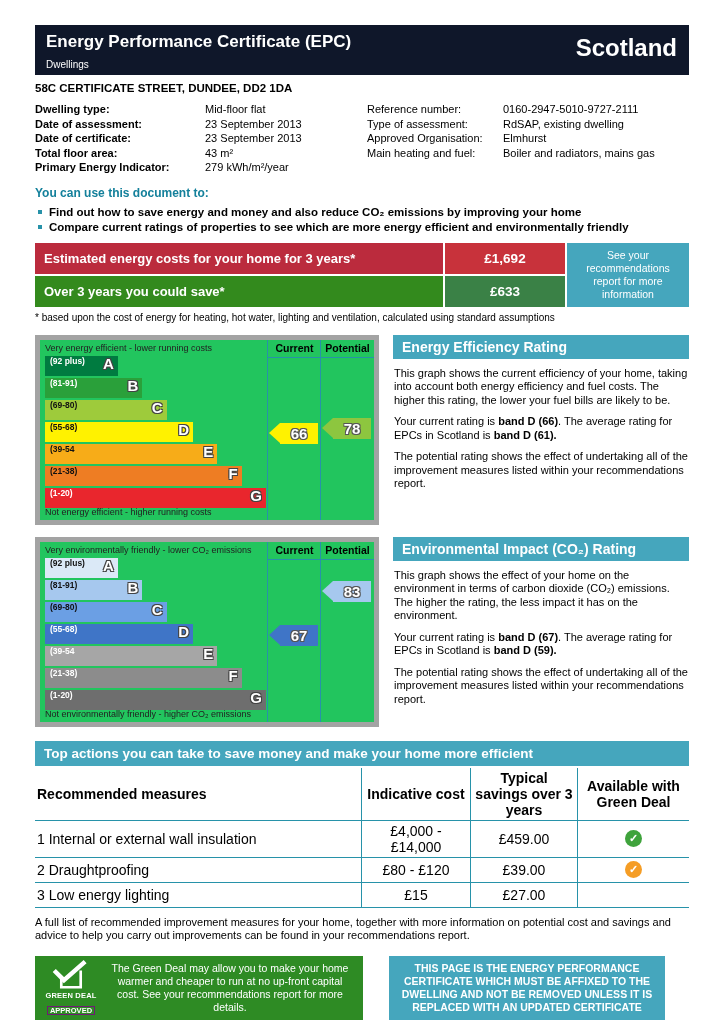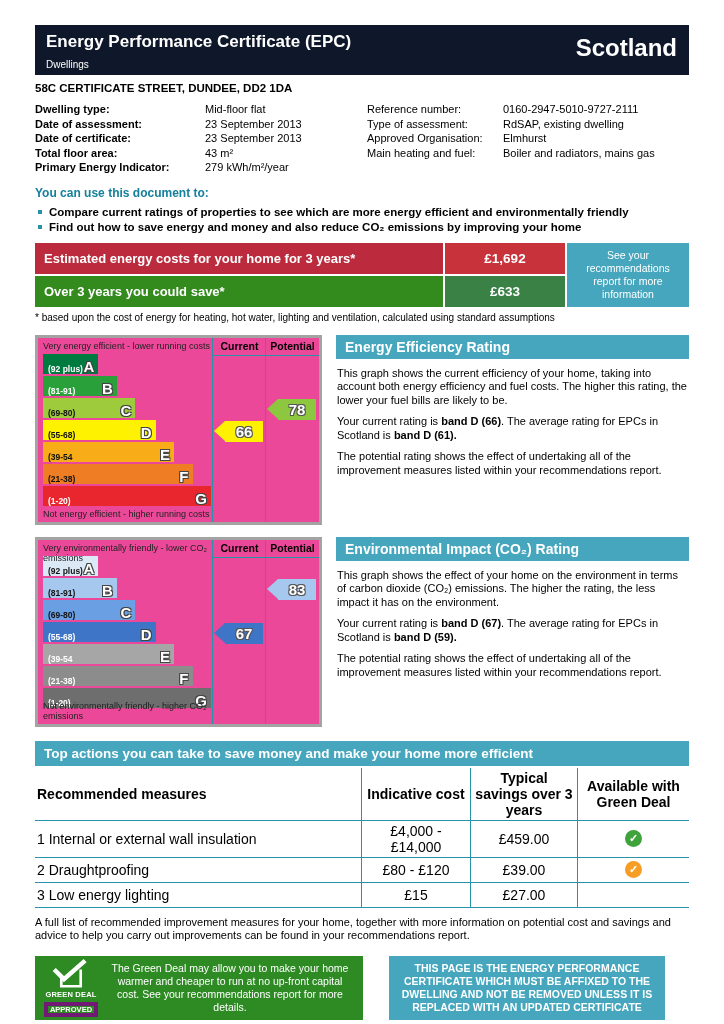--- a/index.html
+++ b/index.html
@@ -34,49 +34,49 @@
   .costs{margin-top:8px;display:grid;grid-template-columns:1fr 120px 122px;grid-template-rows:31px 31px;gap:2px;}
   .cost-label{color:#fff;font-weight:bold;font-size:13px;display:flex;align-items:center;padding-left:9px;}
   .cost-val{color:#fff;font-weight:bold;font-size:13.5px;display:flex;align-items:center;justify-content:center;}
   .bg-red{background:#bb2b3d;}  .bg-red2{background:#c8323b;}
   .bg-green{background:#338a1d;} .bg-green2{background:#3a8146;}
   .cost-note{grid-column:3;grid-row:1/3;background:#45a6bd;color:#fff;font-size:10.5px;line-height:13px;text-align:center;display:flex;align-items:center;justify-content:center;padding:0 8px;}
   .footnote{margin-top:5px;font-size:10px;}
 
   
   .section{display:flex;gap:14px;margin-top:12px;}
-  .chart{width:287px;height:190px;border:3px solid #a3a3a3;position:relative;flex:none;box-sizing:border-box;background:#ec4899;}
+  .chart{width:344px;height:190px;border:5px solid #a3a3a3;position:relative;flex:none;box-sizing:border-box;background:#22c55e;}
   .col{position:absolute;top:0;bottom:0;border-left:1px solid #2792a9;width:53px;}
   .col-current{right:53px;}
   .col-potential{right:0;}
   .col-head{height:17px;border-bottom:1px solid #2792a9;font-size:10.5px;font-weight:bold;text-align:center;line-height:17px;}
   .chart-left{position:absolute;left:0;top:0;right:108px;bottom:0;padding:3px 0 3px 5px;}
   .mini-label{font-size:9px;height:13px;color:#222;}
-  .band{height:20px;margin-bottom:2px;display:flex;align-items:flex-end;padding:0 4px 0 5px;box-sizing:border-box;}
+  .band{height:20px;margin-bottom:2px;display:flex;align-items:flex-start;padding:0 4px 0 5px;box-sizing:border-box;}
   .rng{font-size:8.5px;font-weight:bold;color:#fff;white-space:nowrap;}
   .rng.dark{color:#111;}
   .ltr{margin-left:auto;font-size:15px;font-weight:bold;color:#fff;line-height:1;
        text-shadow:-1px -1px 0 #444,1px -1px 0 #444,-1px 1px 0 #444,1px 1px 0 #444;}
   .bottom-label{position:absolute;left:5px;bottom:3px;font-size:9px;color:#222;}
   .w0{width:33%}.w1{width:44%}.w2{width:55%}.w3{width:67%}.w4{width:78%}.w5{width:89%}.w6{width:100%}
   .e0{background:#007b40}.e1{background:#2aa03a}.e2{background:#9ecb3b}.e3{background:#fff200}
   .e4{background:#f7ac18}.e5{background:#ee7d23}.e6{background:#e9262d}
   .v0{background:#dbe9f7}.v1{background:#a6c8ee}.v2{background:#6b9fe4}.v3{background:#3f75c7}
   .v4{background:#a6a6a6}.v5{background:#8c8c8c}.v6{background:#6e6e6e}
   .arrow{position:absolute;height:21px;width:38px;display:flex;align-items:center;justify-content:center;
          color:#fff;font-weight:bold;font-size:15px;
          text-shadow:-1px -1px 0 #555,1px -1px 0 #555,-1px 1px 0 #555,1px 1px 0 #555;}
   .arrow::before{content:"";position:absolute;left:-11px;top:0;
          border-top:10.5px solid transparent;border-bottom:10.5px solid transparent;border-right:11px solid #000;}
   .ar-cur{right:56px;} .ar-pot{right:3px;}
   .ar-yellow{background:#fff200}.ar-yellow::before{border-right-color:#fff200}
   .ar-lgreen{background:#8dc63f}.ar-lgreen::before{border-right-color:#8dc63f}
   .ar-blue{background:#3f75c7}.ar-blue::before{border-right-color:#3f75c7}
   .ar-lblue{background:#a6c8ee}.ar-lblue::before{border-right-color:#a6c8ee}
-  .t1{top:39px}.t2{top:61px}.t3{top:83px}
+  .t1{top:39px}.t2{top:78px}.t3{top:83px}
 
   .tpanel{flex:1;}
   .tpanel-hdr{background:#45a6bd;color:#fff;font-size:14px;font-weight:bold;padding:4px 9px;}
   .tpanel p{font-size:11px;line-height:13.5px;margin:8px 0 0 1px;}
 
   
   .ta-hdr{background:#45a6bd;color:#fff;font-weight:bold;font-size:13.5px;padding:5px 9px;margin-top:14px;}
   .ta-table{display:grid;grid-template-columns:326px 109px 107px 1fr;font-size:14px;margin-top:2px;}
   .th{font-weight:bold;min-height:36px;display:flex;align-items:center;border-bottom:1.5px solid #2792a9;padding:2px;box-sizing:border-box;}
   .td{min-height:25px;display:flex;align-items:center;border-bottom:1.5px solid #2792a9;padding:2px;box-sizing:border-box;}
@@ -85,21 +85,21 @@
   .check{width:17px;height:17px;border-radius:50%;color:#fff;font-size:11px;font-weight:bold;display:flex;align-items:center;justify-content:center;}
   .check.green{background:#3fa33c;} .check.orange{background:#f59d25;}
   .check::before{content:"✓";}
   .ta-note{font-size:11px;line-height:13.5px;margin-top:8px;}
 
   
   .footer{display:flex;margin-top:13px;}
   .gd-box{width:328px;height:64px;background:#2e8b24;color:#fff;display:flex;align-items:center;padding:2px 5px;box-sizing:border-box;flex:none;}
   .gd-logo{width:62px;flex:none;text-align:center;line-height:1;}
   .gd-l1{font-size:7.5px;font-weight:bold;letter-spacing:0.2px;}
-  .gd-l2{font-size:7.5px;font-weight:bold;border:4px solid #701a75;padding:0 2px;display:inline-block;margin-top:2px;}
+  .gd-l2{font-size:7.5px;font-weight:bold;border:1px solid #701a75;padding:0 2px;display:inline-block;margin-top:2px;}
   .gd-text{flex:1;font-size:10.5px;line-height:13px;text-align:center;padding:0 4px;}
   .notice-box{width:276px;height:64px;background:#45a6bd;color:#fff;font-size:10.5px;font-weight:bold;text-align:center;
               display:flex;align-items:center;padding:2px 12px;box-sizing:border-box;line-height:13px;margin-left:26px;}
 </style>
 </head>
 <body>
 
 <div class="sheet">
 
   <div class="hdr">
@@ -150,25 +150,25 @@
           <span class="dlabel">Main heating and fuel:</span>
           <span class="dvalue">Boiler and radiators, mains gas</span>
         </div>
     </div>
   </div>
 
   <div class="usage-h">You can use this document to:</div>
   <div class="bullets">
     <div class="bullet-row">
         <span class="bdot"></span>
-        <span class="btext">Compare current ratings of properties to see which are more energy efficient and environmentally friendly</span>
+        <span class="btext">Find out how to save energy and money and also reduce CO₂ emissions by improving your home</span>
       </div>
     <div class="bullet-row">
         <span class="bdot"></span>
-        <span class="btext">Find out how to save energy and money and also reduce CO₂ emissions by improving your home</span>
+        <span class="btext">Compare current ratings of properties to see which are more energy efficient and environmentally friendly</span>
       </div>
   </div>
 
   <div class="costs">
     <div class="cost-label bg-red">Estimated energy costs for your home for 3 years*</div>
     <div class="cost-val bg-red2">£1,692</div>
     <div class="cost-note">See your recommendations report for more information</div>
     <div class="cost-label bg-green">Over 3 years you could save*</div>
     <div class="cost-val bg-green2">£633</div>
   </div>

